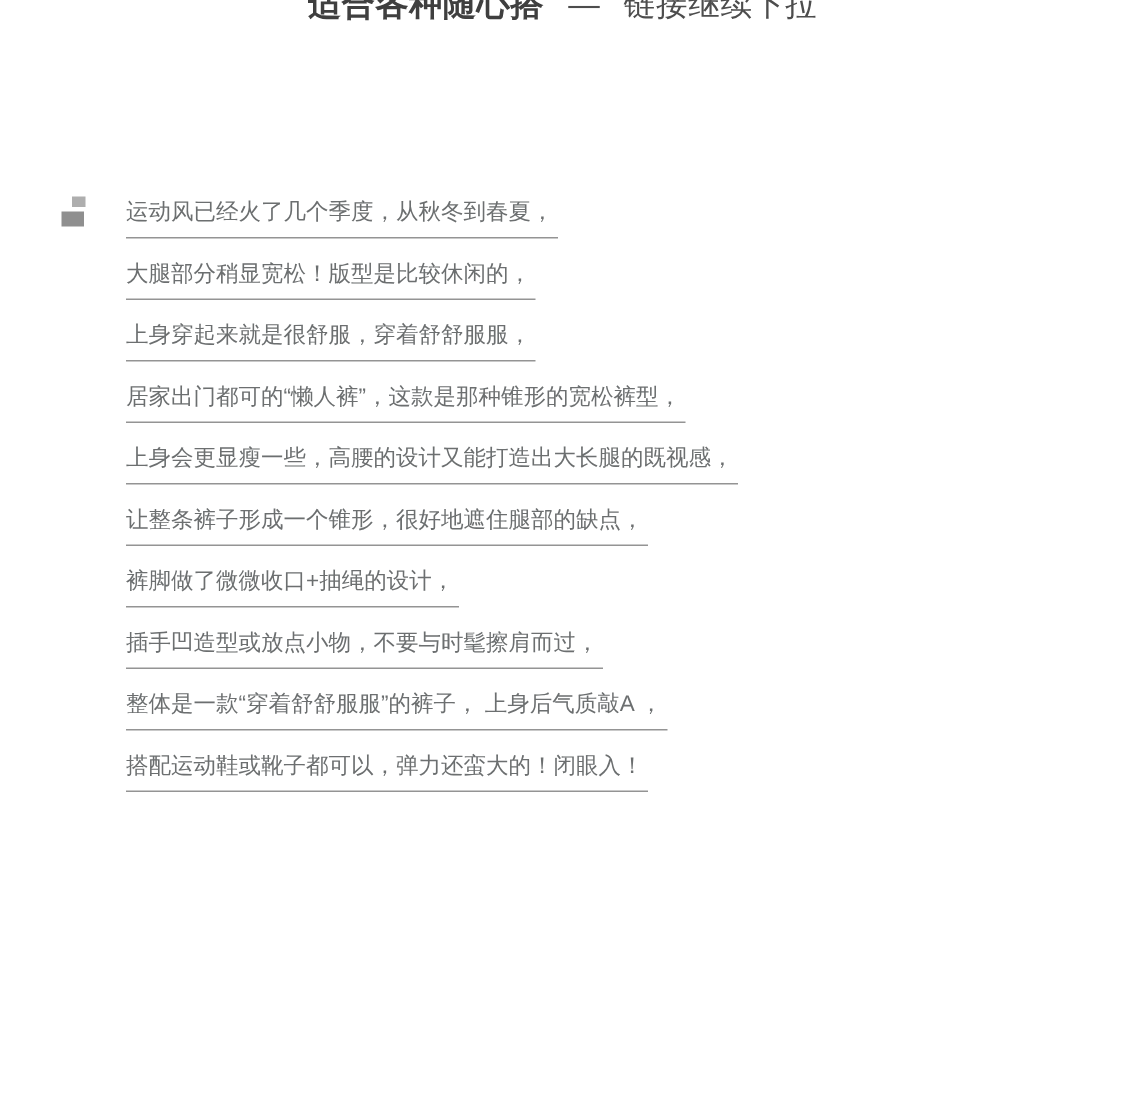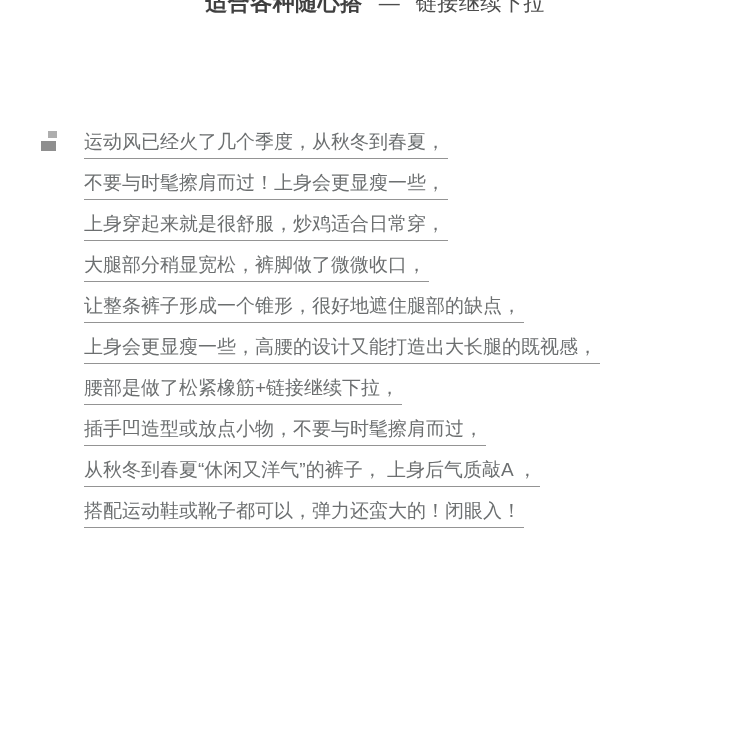--- a/index.html
+++ b/index.html
@@ -44,21 +44,21 @@
     letter-spacing: 0.5px;
   }
   
   .content {
     position: absolute;
     top: 131px;
     left: 84px;
   }
   .line {
     display: table;
-    font-size: 19px;
+    font-size: 15px;
     line-height: 22px;
     color: #6c6f70;
     letter-spacing: 0px;
     white-space: nowrap;
     border-bottom: 1px solid #949494;
     padding: 0 3px 5px 0;
     margin-bottom: 13px;
   }
   
   .deco {
@@ -86,28 +86,28 @@
     <span class="header-subtitle">链接继续下拉</span>
   </div>
 
   <div class="deco deco-tl">
     <div class="sq sq1"></div>
     <div class="sq sq2"></div>
   </div>
 
   <div class="content">
     <div class="line">运动风已经火了几个季度，从秋冬到春夏，</div>
-    <div class="line">不要与时髦擦肩而过！上身会更显瘦一些，</div>
-    <div class="line">上身穿起来就是很舒服，炒鸡适合日常穿，</div>
-    <div class="line">大腿部分稍显宽松，裤脚做了微微收口，</div>
+    <div class="line">大腿部分稍显宽松！版型是比较休闲的，</div>
+    <div class="line">上身穿起来就是很舒服，穿着舒舒服服，</div>
+    <div class="line">居家出门都可的“懒人裤”，这款是那种锥形的宽松裤型，</div>
+    <div class="line">上身会更显瘦一些，高腰的设计又能打造出大长腿的既视感，</div>
     <div class="line">让整条裤子形成一个锥形，很好地遮住腿部的缺点，</div>
-    <div class="line">上身会更显瘦一些，高腰的设计又能打造出大长腿的既视感，</div>
-    <div class="line">腰部是做了松紧橡筋+链接继续下拉，</div>
+    <div class="line">裤脚做了微微收口+抽绳的设计，</div>
     <div class="line">插手凹造型或放点小物，不要与时髦擦肩而过，</div>
-    <div class="line">从秋冬到春夏“休闲又洋气”的裤子， 上身后气质敲A ，</div>
+    <div class="line">整体是一款“穿着舒舒服服”的裤子， 上身后气质敲A ，</div>
     <div class="line">搭配运动鞋或靴子都可以，弹力还蛮大的！闭眼入！</div>
   </div>
 
   <div class="deco deco-br">
     <div class="sq sq1"></div>
     <div class="sq sq2"></div>
     <div class="sq sq3"></div>
   </div>
 
 </div>

